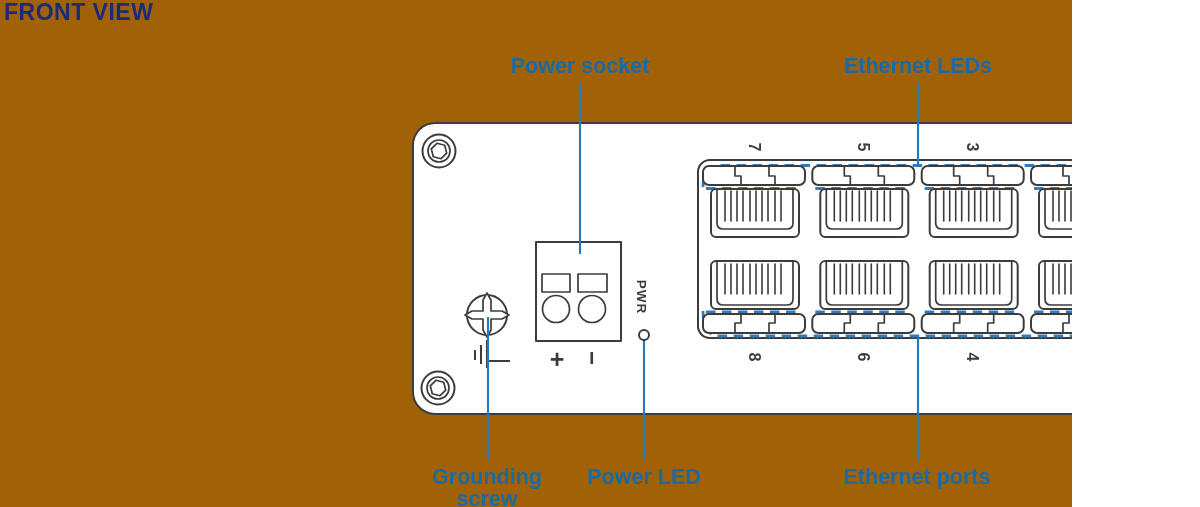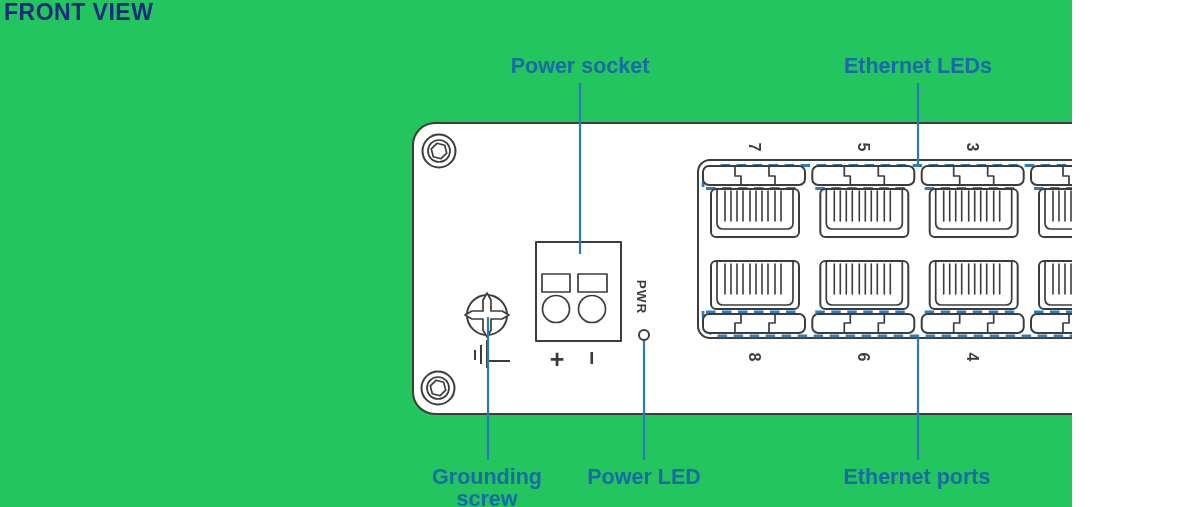--- a/index.html
+++ b/index.html
@@ -1,19 +1,19 @@
 <!DOCTYPE html>
 <html style="--outline: #3c3c3c; --title: #1b2a7c; --label: #1a6aa5; --leader: #2c7ab8; --led_dash: #2e7cbd;"><head>
 <meta charset="utf-8">
 <style>
   :root{
     --outline:#3c3c3c; --title:#1b2a7c; --label:#1a6aa5; --leader:#2c7ab8; --led_dash:#2e7cbd;
   }
   html,body{margin:0;padding:0;background:#fff;}
-  #stage{position:relative;width:1072px;height:507px;background:#22c55e;overflow:hidden;}
+  #stage{position:relative;width:1072px;height:507px;background:#a16207;overflow:hidden;}
   svg{display:block;}
   svg text{font-family:"Liberation Sans","DejaVu Sans",sans-serif;}
   .st{stroke:var(--outline);fill:none;stroke-width:2;stroke-linejoin:round;}
   .stw{stroke:var(--outline);fill:#fff;stroke-width:2;stroke-linejoin:round;}
   .thin{stroke-width:1.7;}
   .pin{stroke:var(--outline);stroke-width:1.6;stroke-linecap:round;fill:none;}
   .leader{stroke:var(--leader);stroke-width:2.2;fill:none;}
   .dash{stroke:var(--led_dash);stroke-width:2.8;stroke-dasharray:9.5 6.5;fill:none;stroke-linecap:butt;}
   .callout{fill:var(--label);font-size:21.5px;font-weight:bold;text-anchor:middle;}
   .title{fill:var(--title);font-size:23px;font-weight:bold;letter-spacing:.5px;}

